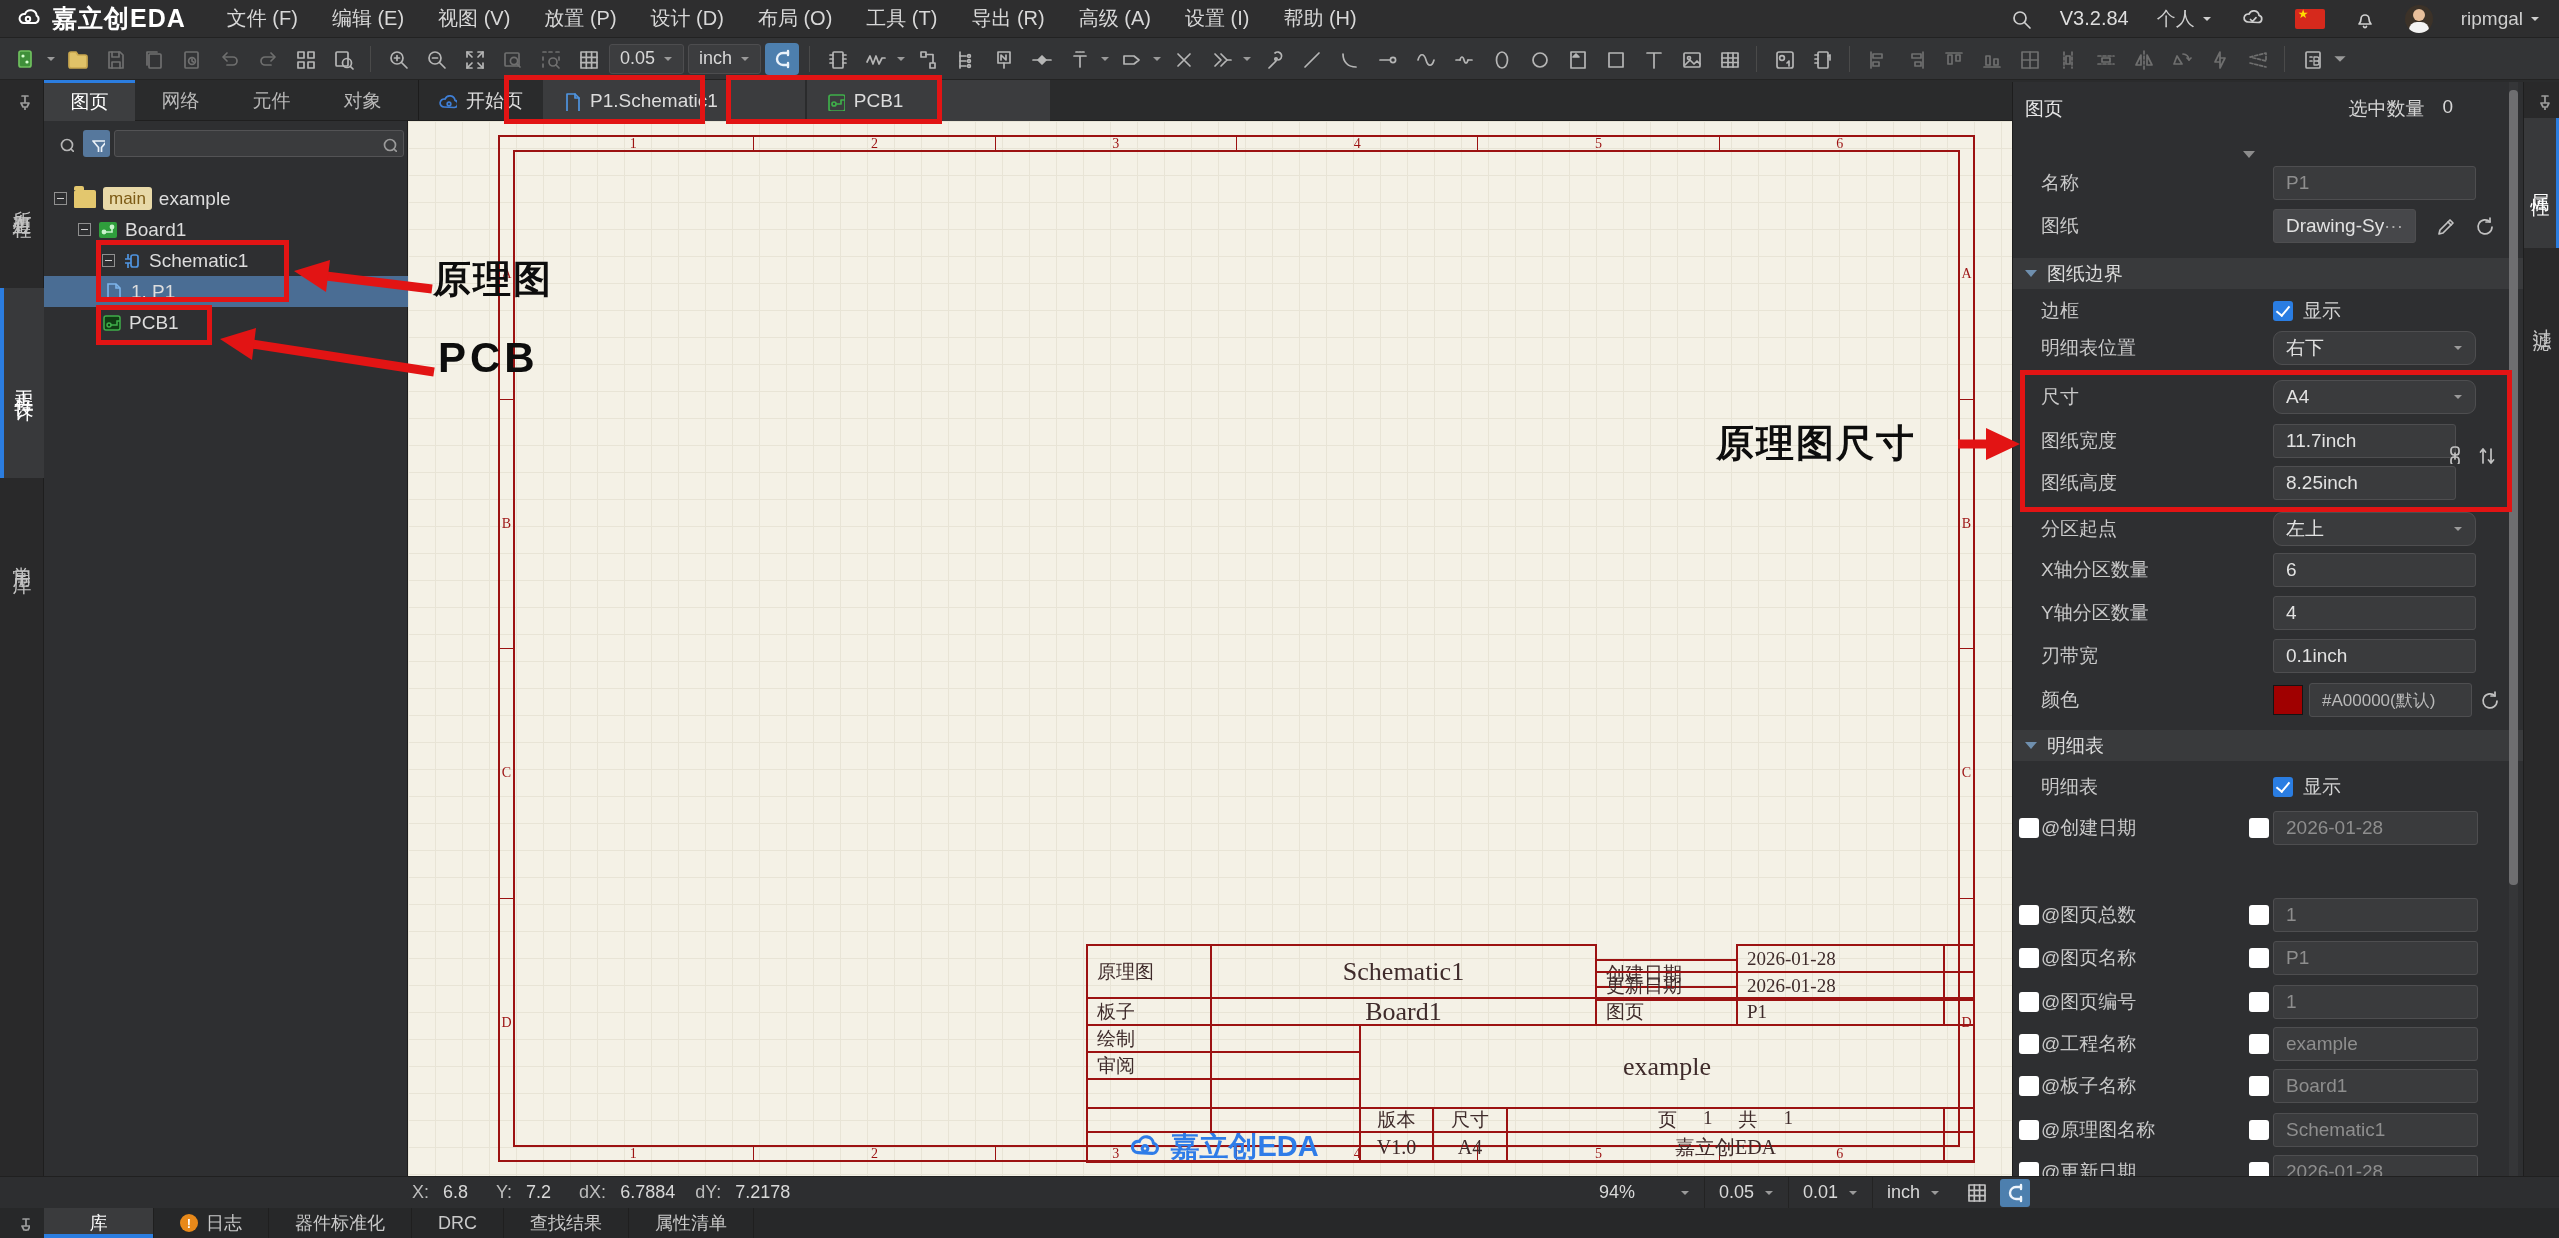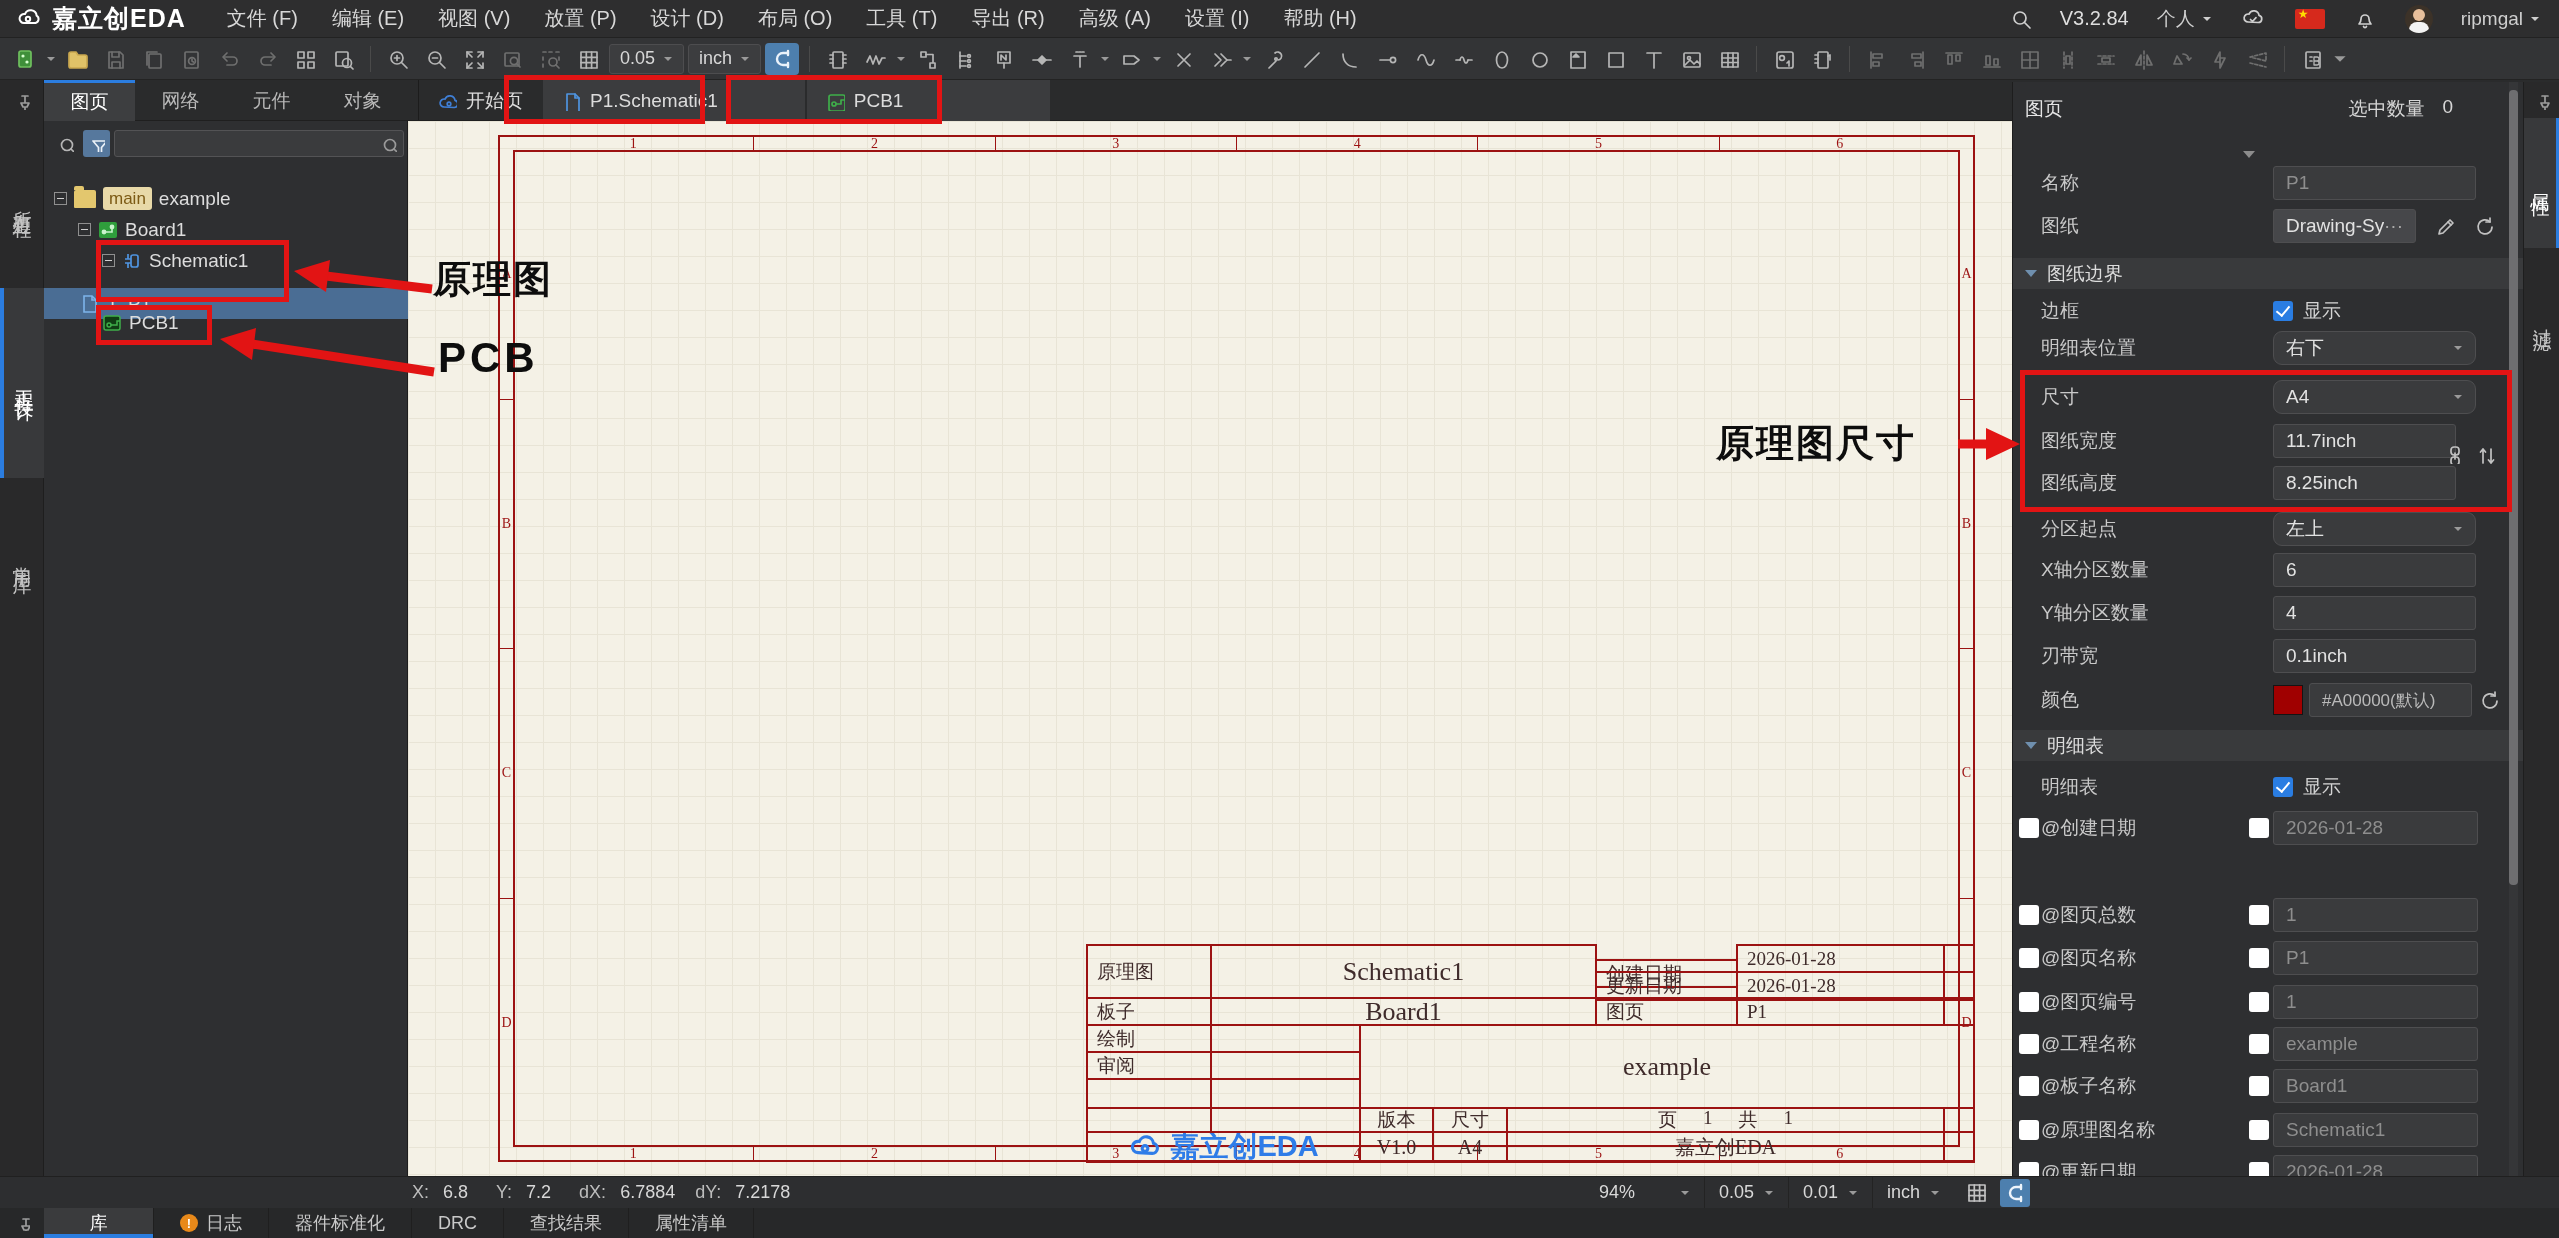--- a/index.html
+++ b/index.html
@@ -637,21 +637,21 @@
     </div>
     <div class="trow" style="top:124px;padding-left:58px">
       <span class="expander"></span>
       <svg class="icon16" viewBox="0 0 20 20">
           <path d="M6 3v5M6 12v5" stroke="#4f94e0" stroke-width="1.7" fill="none"></path>
           <rect x="9" y="4" width="7" height="12" rx="2" fill="none" stroke="#4f94e0" stroke-width="1.7"></rect>
           <path d="M3 8h6M3 12h6" stroke="#4f94e0" stroke-width="1.7" fill="none"></path>
         </svg>
       <span>Schematic1</span>
     </div>
-    <div class="trow sel" style="top:167px;padding-left:36px">
+    <div class="trow sel" style="top:155px;padding-left:60px">
       <svg class="icon16" viewBox="0 0 20 20">
           <path d="M4 2h8l4 4v12H4z" fill="none" stroke="#7db4ea" stroke-width="1.6"></path>
           <path d="M12 2v4h4" fill="none" stroke="#7db4ea" stroke-width="1.6"></path>
         </svg>
       <span>1. P1</span>
     </div>
     <div class="trow" style="top:186px;padding-left:58px">
       <svg class="icon16" viewBox="0 0 20 20">
           <rect x="2" y="3" width="16" height="14" rx="2" fill="#103d14" stroke="#3fae4a" stroke-width="1.5"></rect>
           <circle cx="7" cy="12" r="2" fill="none" stroke="#3fae4a" stroke-width="1.5"></circle>

